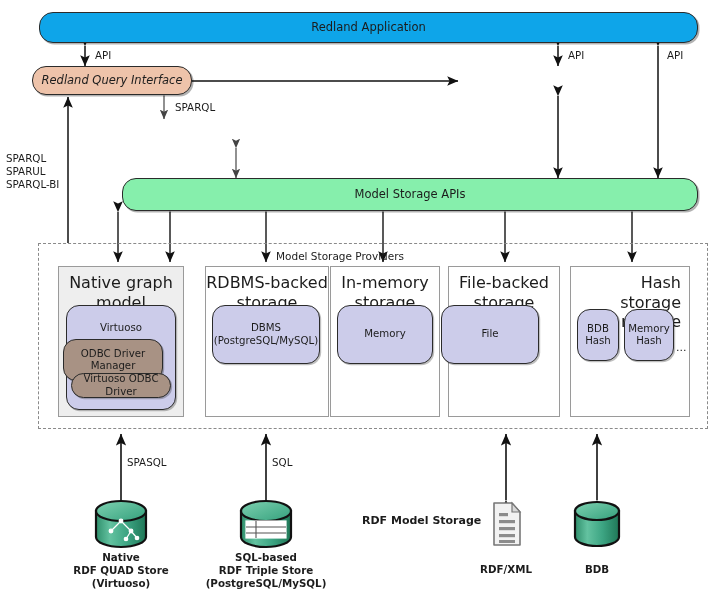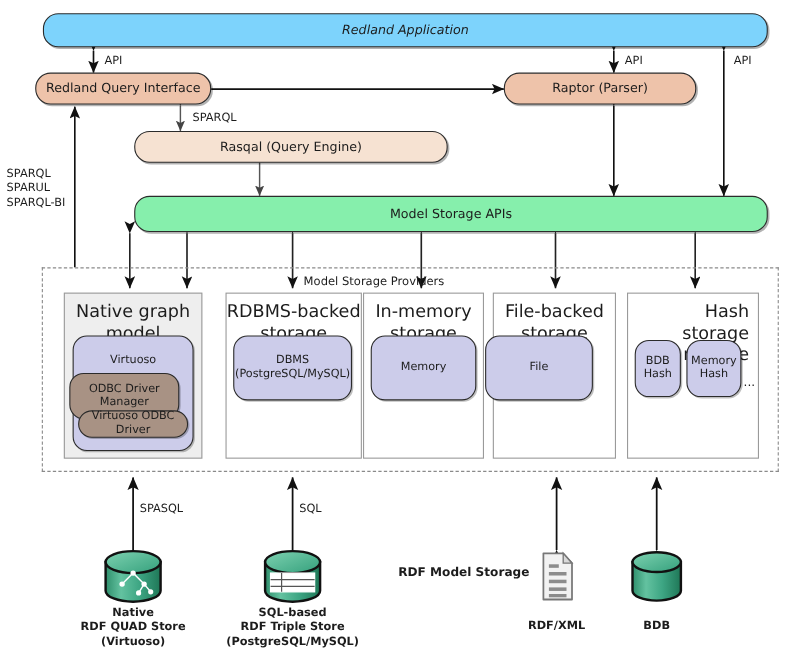--- a/index.html
+++ b/index.html
@@ -39,22 +39,22 @@
     line-height: 1.18;
   }
 
   
   .bar {
     border: 1.4px solid #2b2b2b;
     border-radius: 14px;
     box-shadow: 1.5px 1.5px 0 rgba(0,0,0,0.30);
     font-size: 11.5px;
   }
-  .bar-app     { background: #7dd3fc; font-style: italic; }
-  .bar-query   { background: #eec3aa; }
+  .bar-app     { background: #0ea5e9; }
+  .bar-query   { background: #eec3aa; font-style: italic; }
   .bar-raptor  { background: #eec3aa; }
   .bar-rasqal  { background: #f6e2d2; }
   .bar-msa     { background: #86efac; }
 
   
   .providers {
     position: absolute;
     box-sizing: border-box;
     border: 1.2px dashed #8a8a8a;
     background: transparent;
@@ -203,27 +203,21 @@
   </svg>
 
   <div class="box bar bar-app" style="left:39px; top:12px; width:659px; height:31px;">
     <span>Redland Application</span>
   </div>
 
   <div class="box bar bar-query" style="left:32px; top:66px; width:160px; height:29px;">
     <span>Redland Query Interface</span>
   </div>
 
-  <div class="box bar bar-raptor" style="left:458px; top:66px; width:175px; height:29px;">
-    <span>Raptor (Parser)</span>
-  </div>
-
-  <div class="box bar bar-rasqal" style="left:122px; top:119px; width:285px; height:29px;">
-    <span>Rasqal (Query Engine)</span>
-  </div>
+
 
   <div class="box bar bar-msa" style="left:122px; top:178px; width:576px; height:33px;">
     <span>Model Storage APIs</span>
   </div>
 
   <div class="elabel" style="left:95px; top:49px;">API</div>
   <div class="elabel" style="left:568px; top:49px;">API</div>
   <div class="elabel" style="left:667px; top:49px;">API</div>
   <div class="elabel" style="left:175px; top:101px;">SPARQL</div>
   <div class="elabel" style="left:6px; top:152px;">SPARQL

